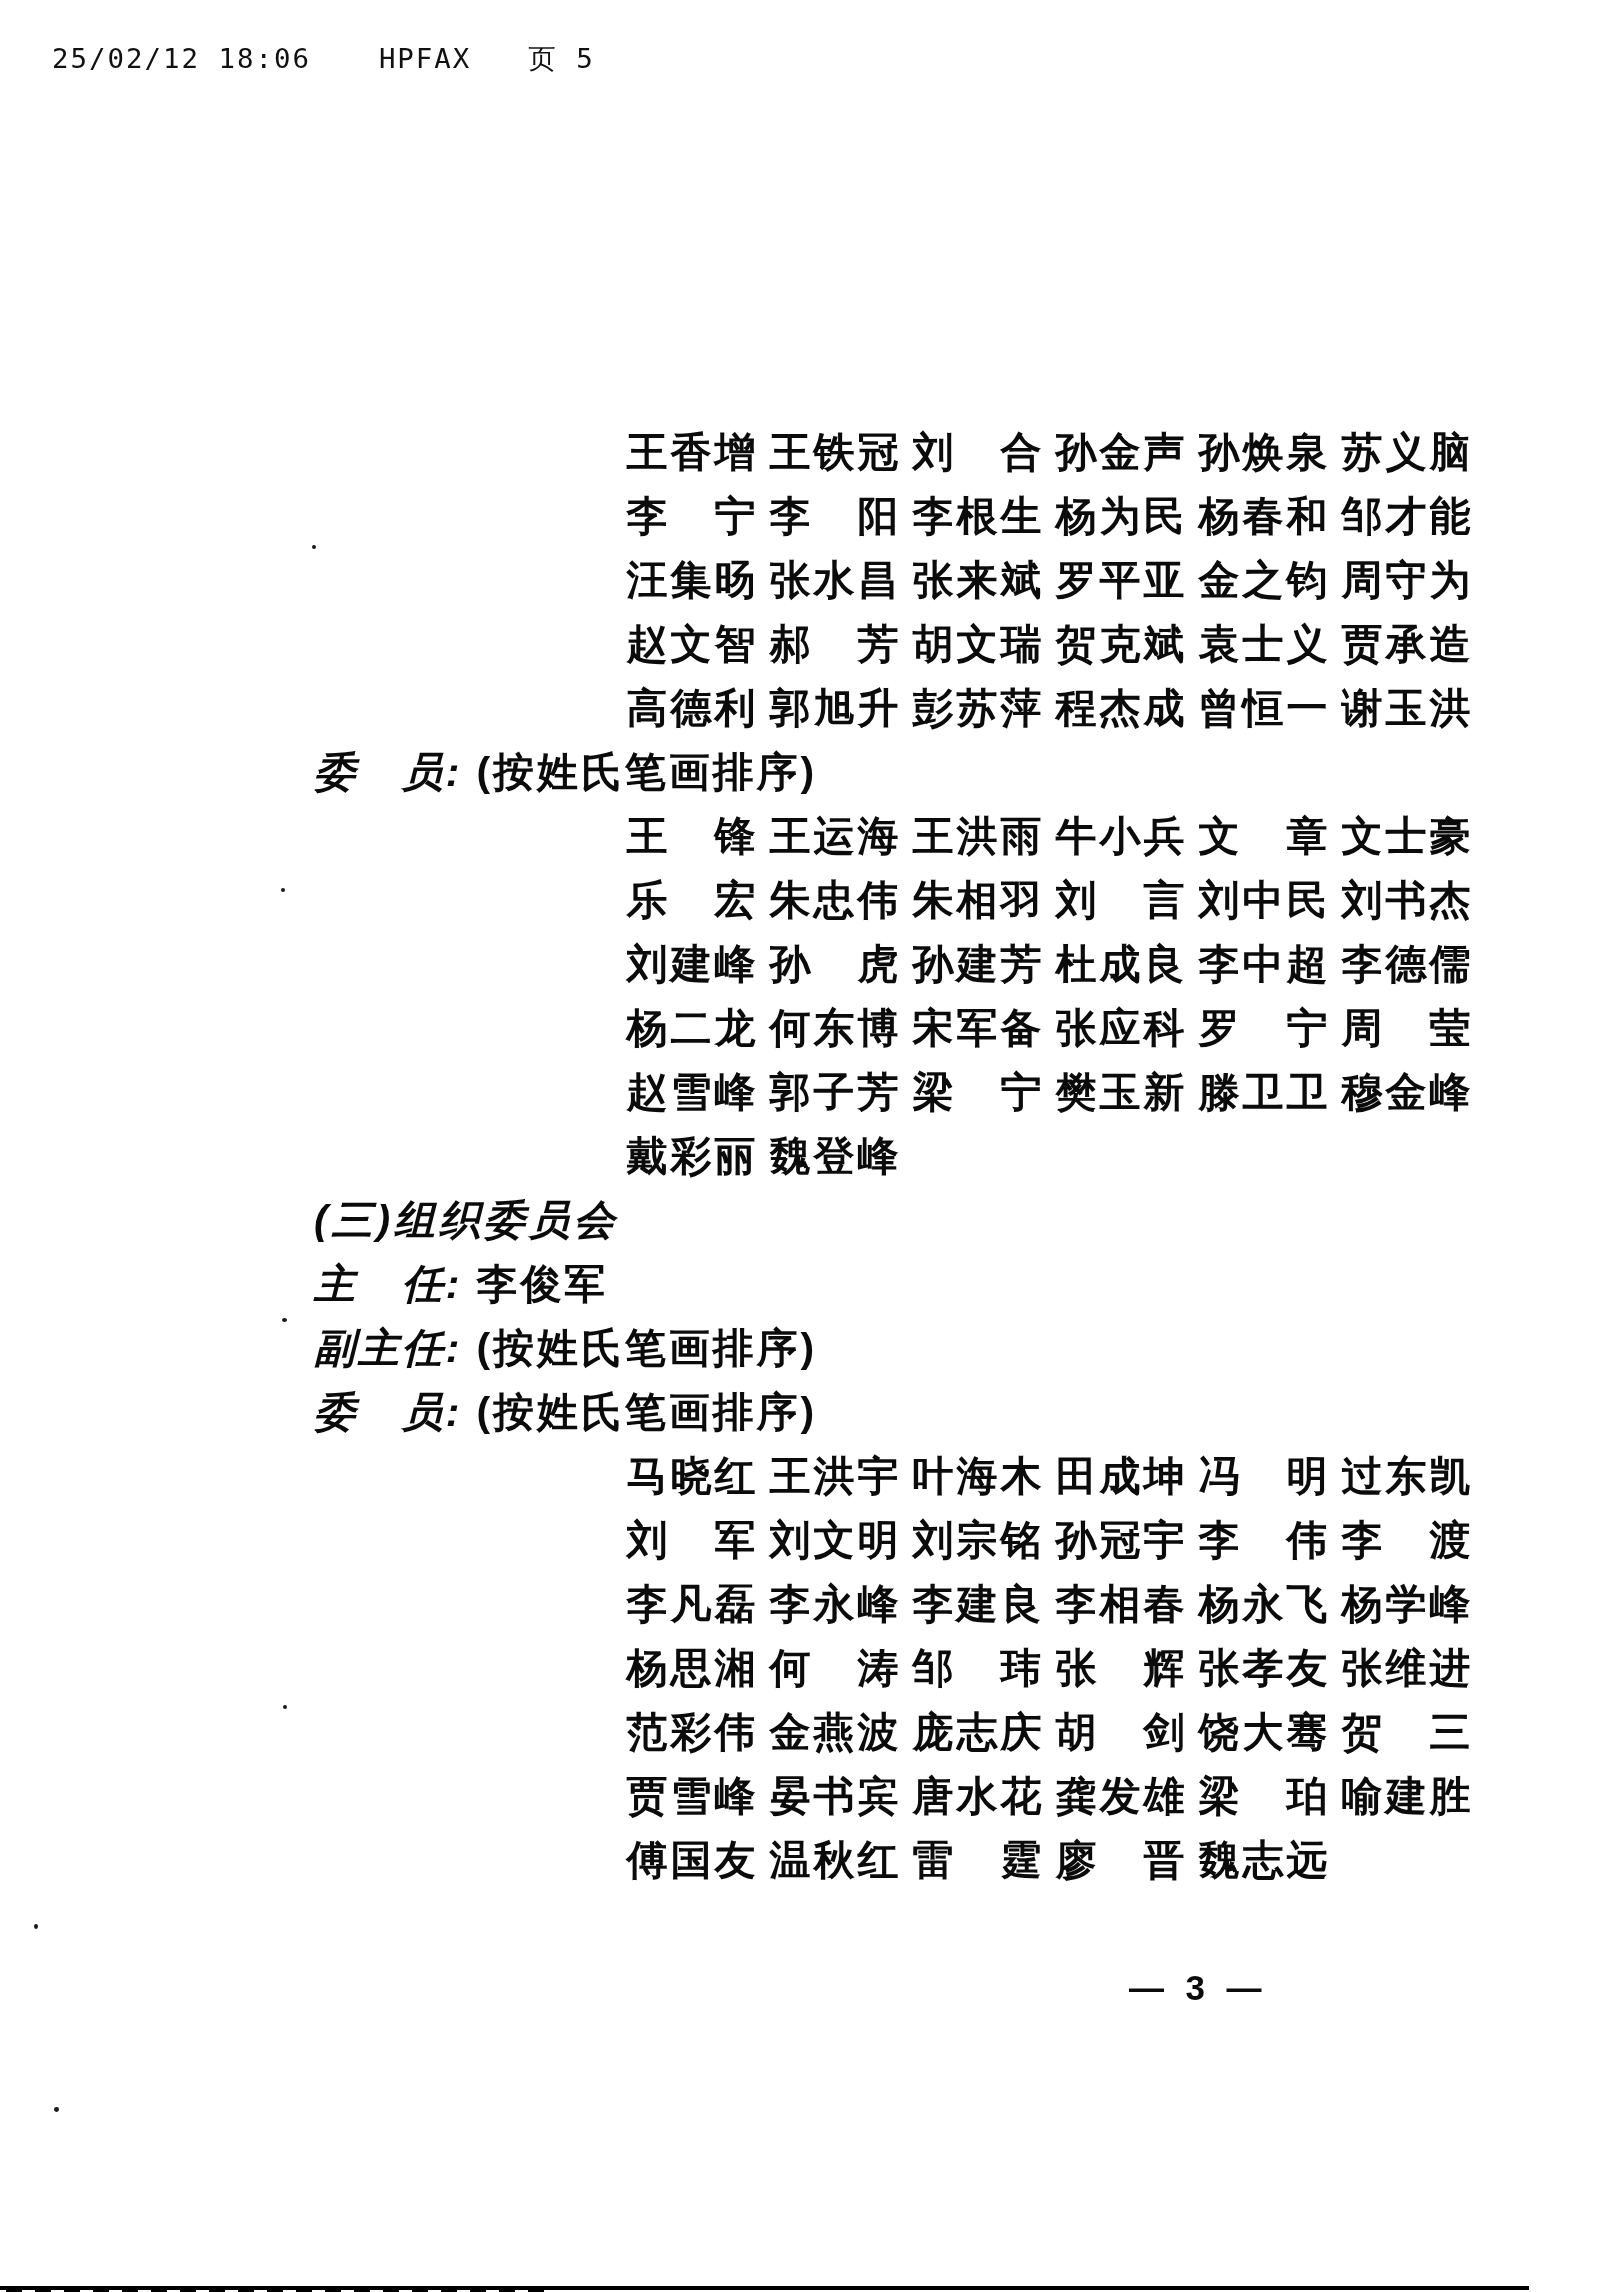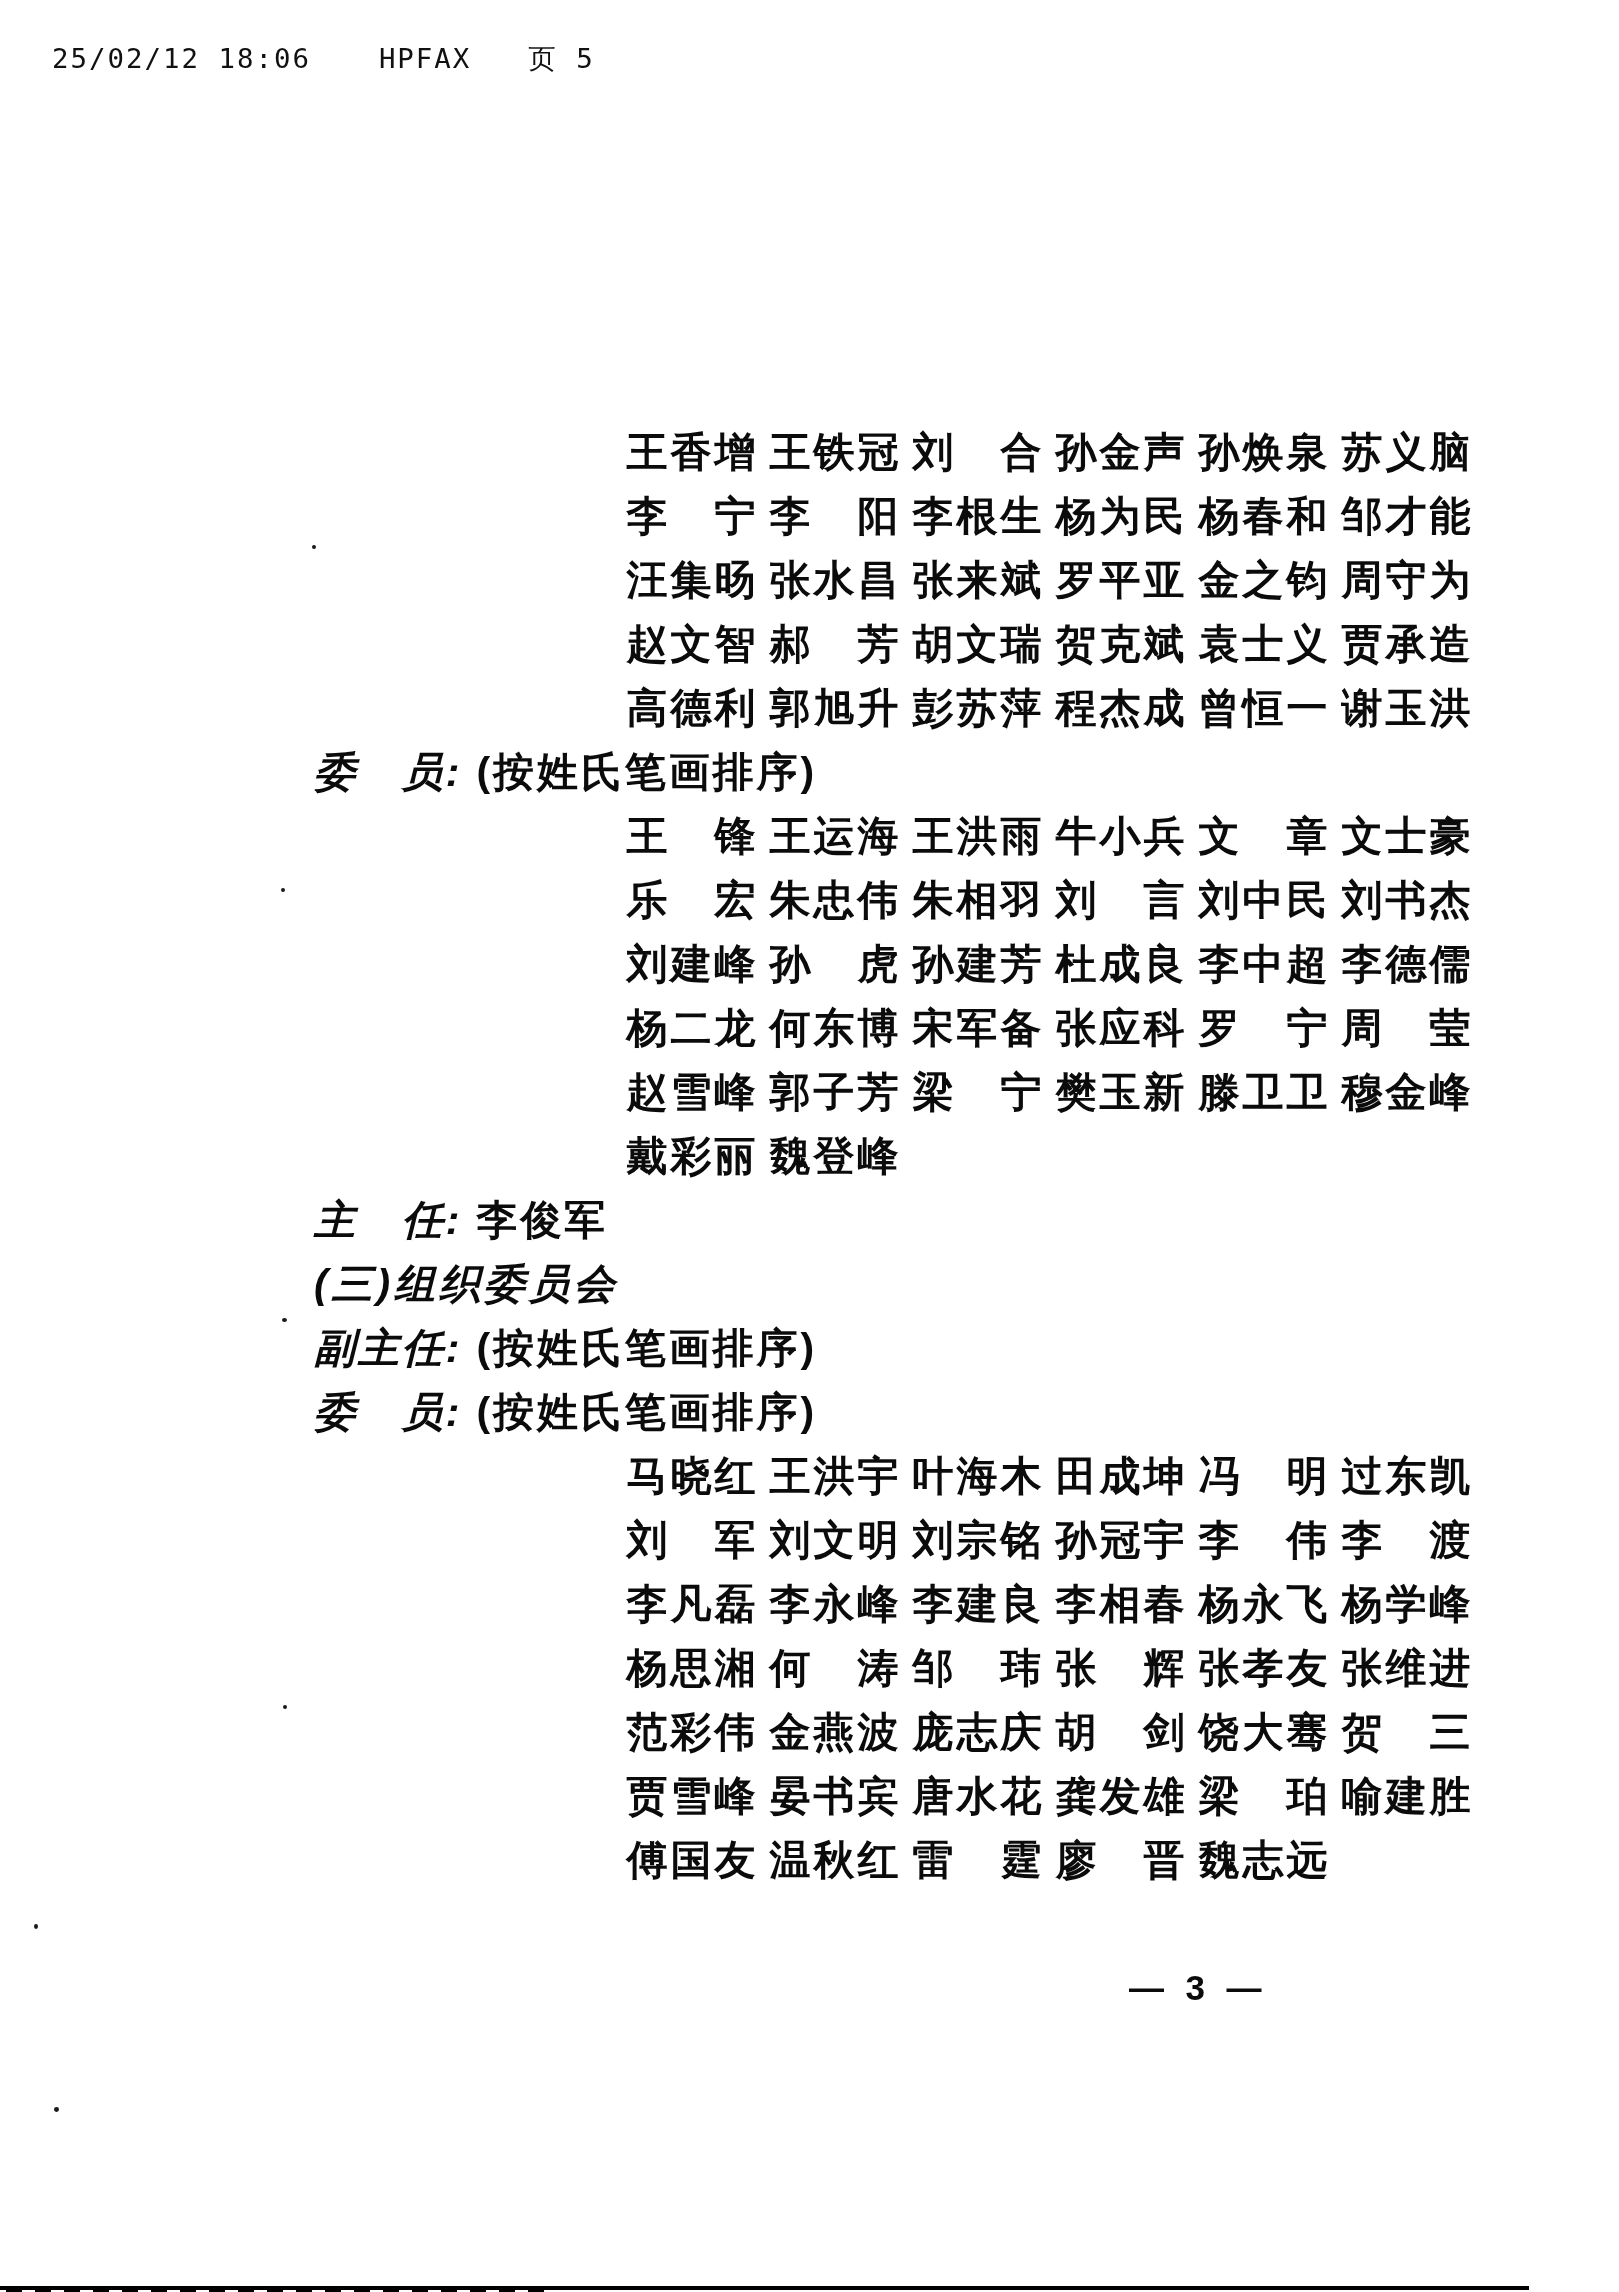--- a/index.html
+++ b/index.html
@@ -184,29 +184,29 @@
         <span class="line-note-text"></span>
         <span class="line-names"><span class="name-cell">赵雪峰</span><span class="name-cell">郭子芳</span><span class="name-cell">梁　宁</span><span class="name-cell">樊玉新</span><span class="name-cell">滕卫卫</span><span class="name-cell">穆金峰</span></span>
       </div>
     
       <div class="line line-names">
         <span class="line-label-text"></span>
         <span class="line-note-text"></span>
         <span class="line-names"><span class="name-cell">戴彩丽</span><span class="name-cell">魏登峰</span></span>
       </div>
     
+      <div class="line line-heading">
+        <span class="line-label-text">(三)组织委员会</span>
+        <span class="line-note-text"></span>
+        <span class="line-names"></span>
+      </div>
+    
       <div class="line line-label">
         <span class="line-label-text">主　任:</span>
         <span class="line-note-text">李俊军</span>
-        <span class="line-names"></span>
-      </div>
-    
-      <div class="line line-heading">
-        <span class="line-label-text">(三)组织委员会</span>
-        <span class="line-note-text"></span>
         <span class="line-names"></span>
       </div>
     
       <div class="line line-label">
         <span class="line-label-text">副主任:</span>
         <span class="line-note-text">(按姓氏笔画排序)</span>
         <span class="line-names"></span>
       </div>
     
     

